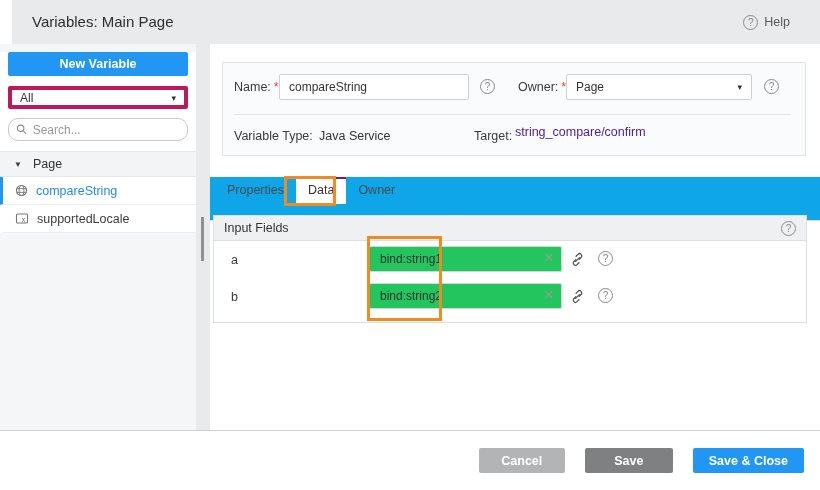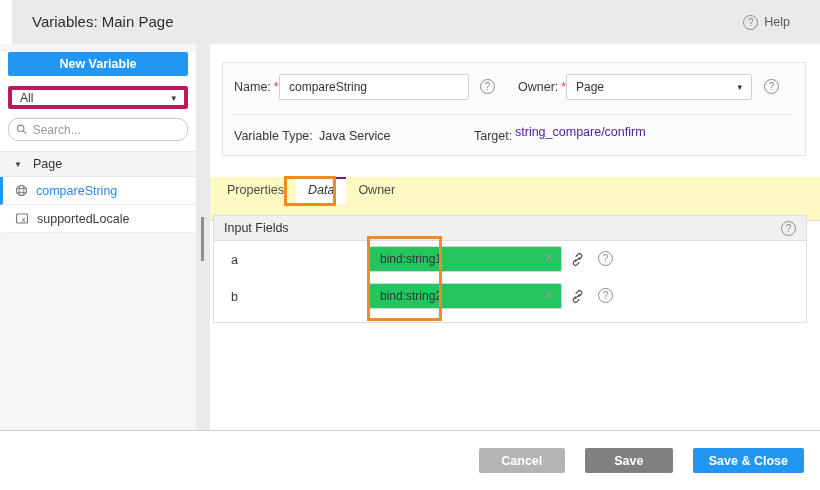--- a/index.html
+++ b/index.html
@@ -57,24 +57,24 @@
                background:#fff; display:flex; align-items:center; justify-content:space-between; padding:0 9px;
                font-size:12px; color:#333; cursor:pointer; }
   .q-owner { position:absolute; left:541px; top:16px; }
   .card-divider { position:absolute; left:11px; right:14px; top:51px; height:1px; background:#e2e3e4; }
   .lbl-vtype { left:11px; top:66px; }
   .val-vtype { left:96px; top:66px; color:#333; }
   .lbl-target { left:251px; top:66px; }
   .val-target { left:292px; top:62px; color:#4c1d95; }
 
   
-  .tabs { position:absolute; left:0; top:133px; width:610px; height:44px; background:#fef9c3;
+  .tabs { position:absolute; left:0; top:133px; width:610px; height:44px; background:#0ea5e9;
           border-bottom:1px solid #d8d9da; display:flex; padding-left:5px; }
   .tab { height:26px; line-height:26px; padding:0 12px; font-size:12.5px; color:#4a4a4a; cursor:pointer; }
-  .tab.active { background:#fff; border-top:2px solid #701a75; line-height:23px; color:#333; height:27px; position:relative; z-index:1;font-style:italic; }
+  .tab.active { background:#fff; border-top:2px solid #701a75; line-height:23px; color:#333; height:27px; position:relative; z-index:1; }
 
   
   .section { position:absolute; left:3px; top:171px; width:594px; }
   .section-header { height:26px; background:#eff0f2; border:1px solid #dddedf; display:flex; align-items:center;
                     justify-content:space-between; padding:0 10px 0 10px; font-size:12.5px; color:#333; }
   .section-body { position:relative; border:1px solid #dddedf; border-top:none; background:#fff; height:82px; }
   .frow-label { position:absolute; left:17px; font-size:12.5px; color:#3a3a3a; }
   .frow-label.a { top:12px; } .frow-label.b { top:49px; }
   .bind-input { position:absolute; left:155px; width:193px; height:26px; border:1px solid #d4d5d6; border-radius:2px;
                 font-size:12px; color:#333; padding:0 24px 0 10px; font-family:inherit; outline:none; background:#22c55e; }

